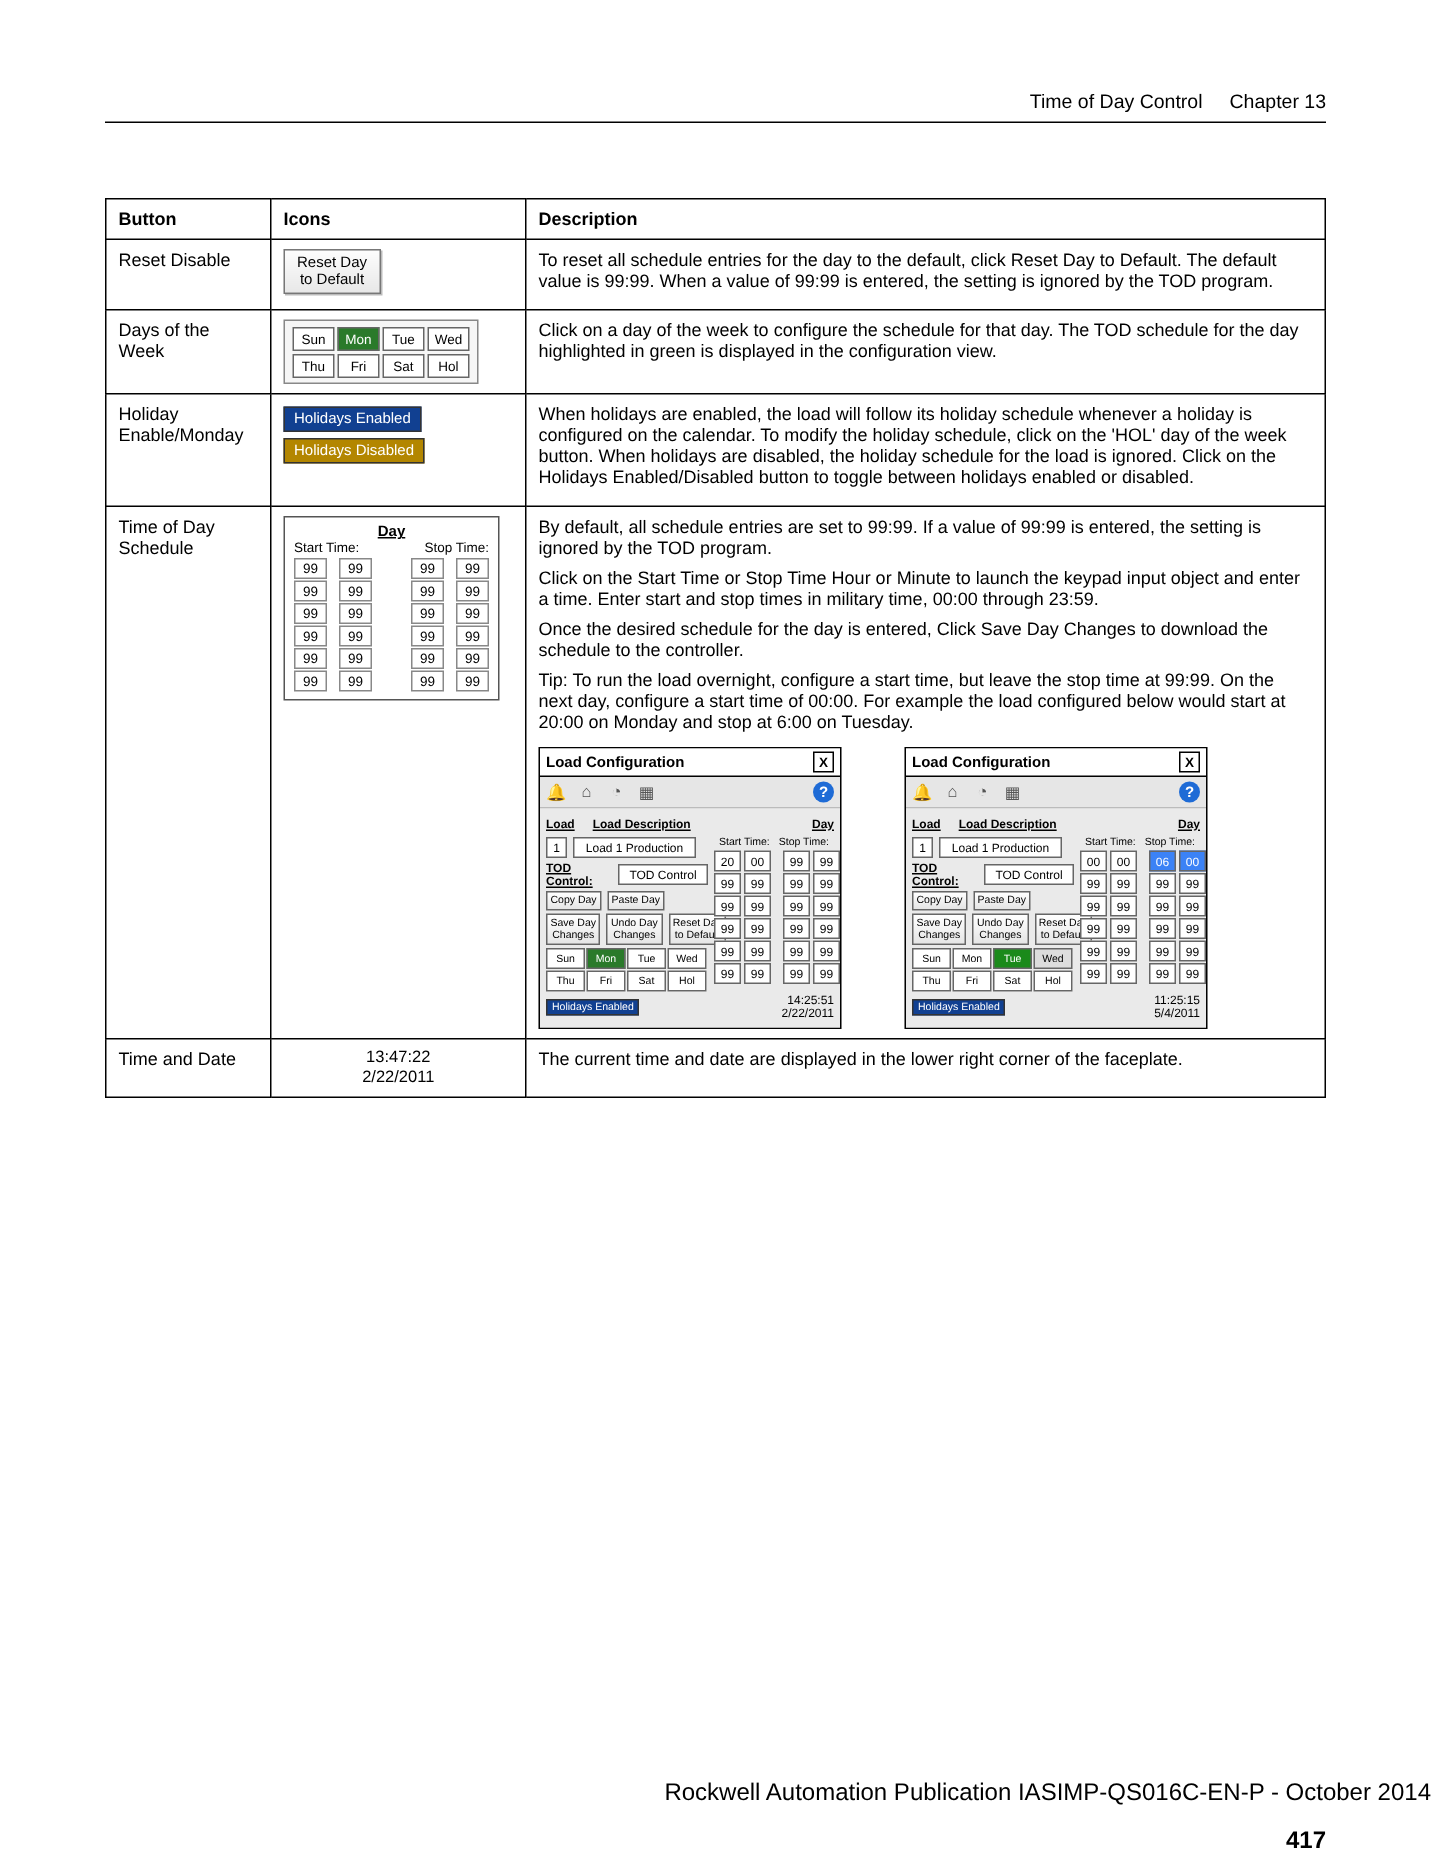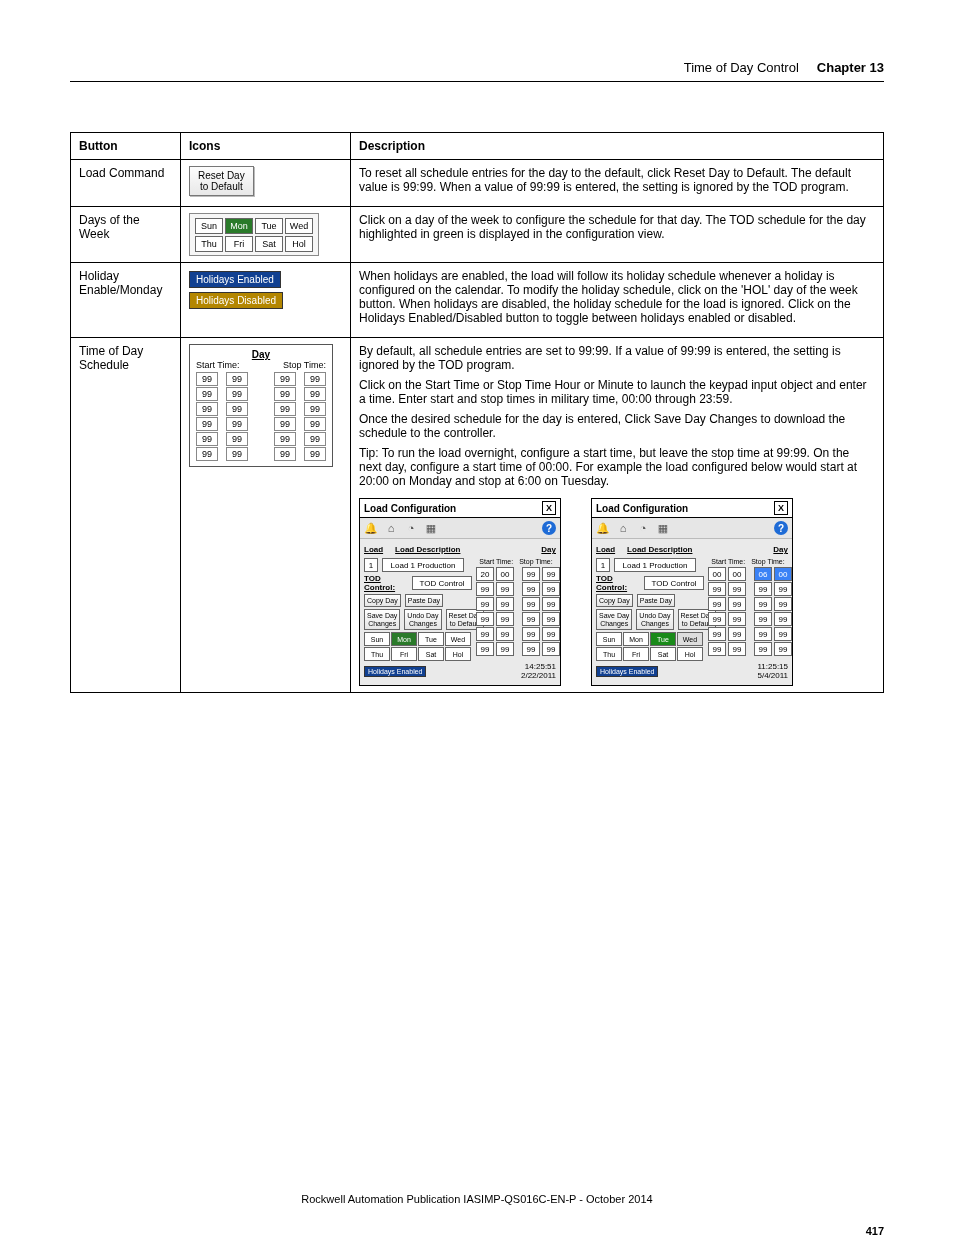--- a/index.html
+++ b/index.html
@@ -18,21 +18,21 @@
   .header {
     display: flex;
     justify-content: flex-end;
     align-items: baseline;
     font-size: 13px;
     border-bottom: 1px solid #000;
     padding-bottom: 6px;
     margin-bottom: 50px;
   }
   .header-title { margin-right: 18px; }
-  .header-chapter { font-weight: bold; }
+  .header-chapter { font-weight: normal; }
 
   table.main {
     border-collapse: collapse;
     width: 100%;
     font-size: 12px;
     table-layout: fixed;
   }
   table.main th, table.main td {
     border: 1px solid #000;
     padding: 6px 8px;
@@ -97,21 +97,21 @@
     display:flex; align-items:center; justify-content:center;
     background:#fff;
   }
 
   .timedate { font-size:11px; text-align:center; white-space:pre; line-height:1.2;}
 
   
   .desc p { margin:0 0 6px 0; }
 
   
-  .faceplates { display:flex; gap:30px; margin-top:10px; }
+  .faceplates { display:flex; gap:42px; margin-top:10px; }
   .faceplate {
     width:200px;
     border:1px solid #000;
     background:#eee;
     font-size:8px;
   }
   .fp-titlebar {
     display:flex; justify-content:space-between; align-items:center;
     background:#fff; border-bottom:1px solid #000;
     padding:2px 4px;
@@ -171,22 +171,22 @@
     display:flex; align-items:center; justify-content:center; background:#fff;
   }
   .fp-grid-cell.hi { background:#3b82f6; color:#fff; }
   .fp-time { text-align:right; font-size:8px; white-space:pre; line-height:1.1; }
   .fp-left { width:108px; }
   .fp-main { display:flex; align-items:flex-start; }
 
   .footer {
     position:absolute;
     bottom:30px; left:0; right:0;
-    text-align:center;
-    font-size:11px;
+    text-align:right;
+    font-size:16px;
   }
   .footer .pageno {
     position:absolute; right:70px; font-weight:bold;margin-top:32px;
   }
 </style>
 </head>
 <body>
 
 <div class="page">
   <div class="header">
@@ -203,21 +203,21 @@
     <thead>
       <tr>
         <th>Button</th>
         <th>Icons</th>
         <th>Description</th>
       </tr>
     </thead>
     <tbody>
 
       <tr>
-        <td>Load Command</td>
+        <td>Reset Disable</td>
         <td>
           <span class="mini-btn">Reset Day
 to Default</span>
         </td>
         <td class="desc">
           <p>To reset all schedule entries for the day to the default, click Reset Day to Default. The default value is 99:99. When a value of 99:99 is entered, the setting is ignored by the TOD program.</p>
         </td>
       </tr>
 
       <tr>
@@ -535,20 +535,30 @@
                     <span class="fp-hol">Holidays Enabled</span>
                     <span class="fp-time">11:25:15
 5/4/2011</span>
                   </div>
                 </div>
               </div>
           </div>
         </td>
       </tr>
 
+      <tr>
+        <td>Time and Date</td>
+        <td>
+          <div class="timedate">13:47:22
+2/22/2011</div>
+        </td>
+        <td class="desc">
+          <p>The current time and date are displayed in the lower right corner of the faceplate.</p>
+        </td>
+      </tr>
 
     </tbody>
   </table>
 </div>
 
 <div class="footer">
   <span>Rockwell Automation Publication IASIMP-QS016C-EN-P - October 2014</span>
   <span class="pageno">417</span>
 </div>
 

